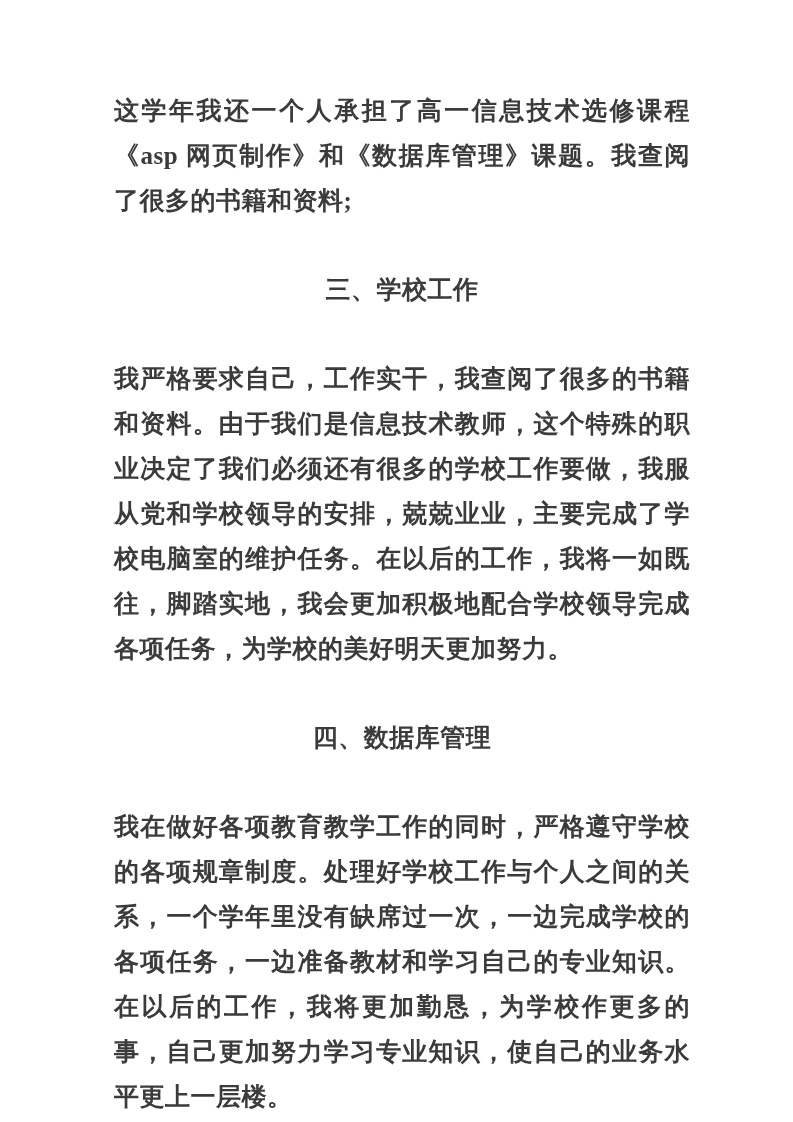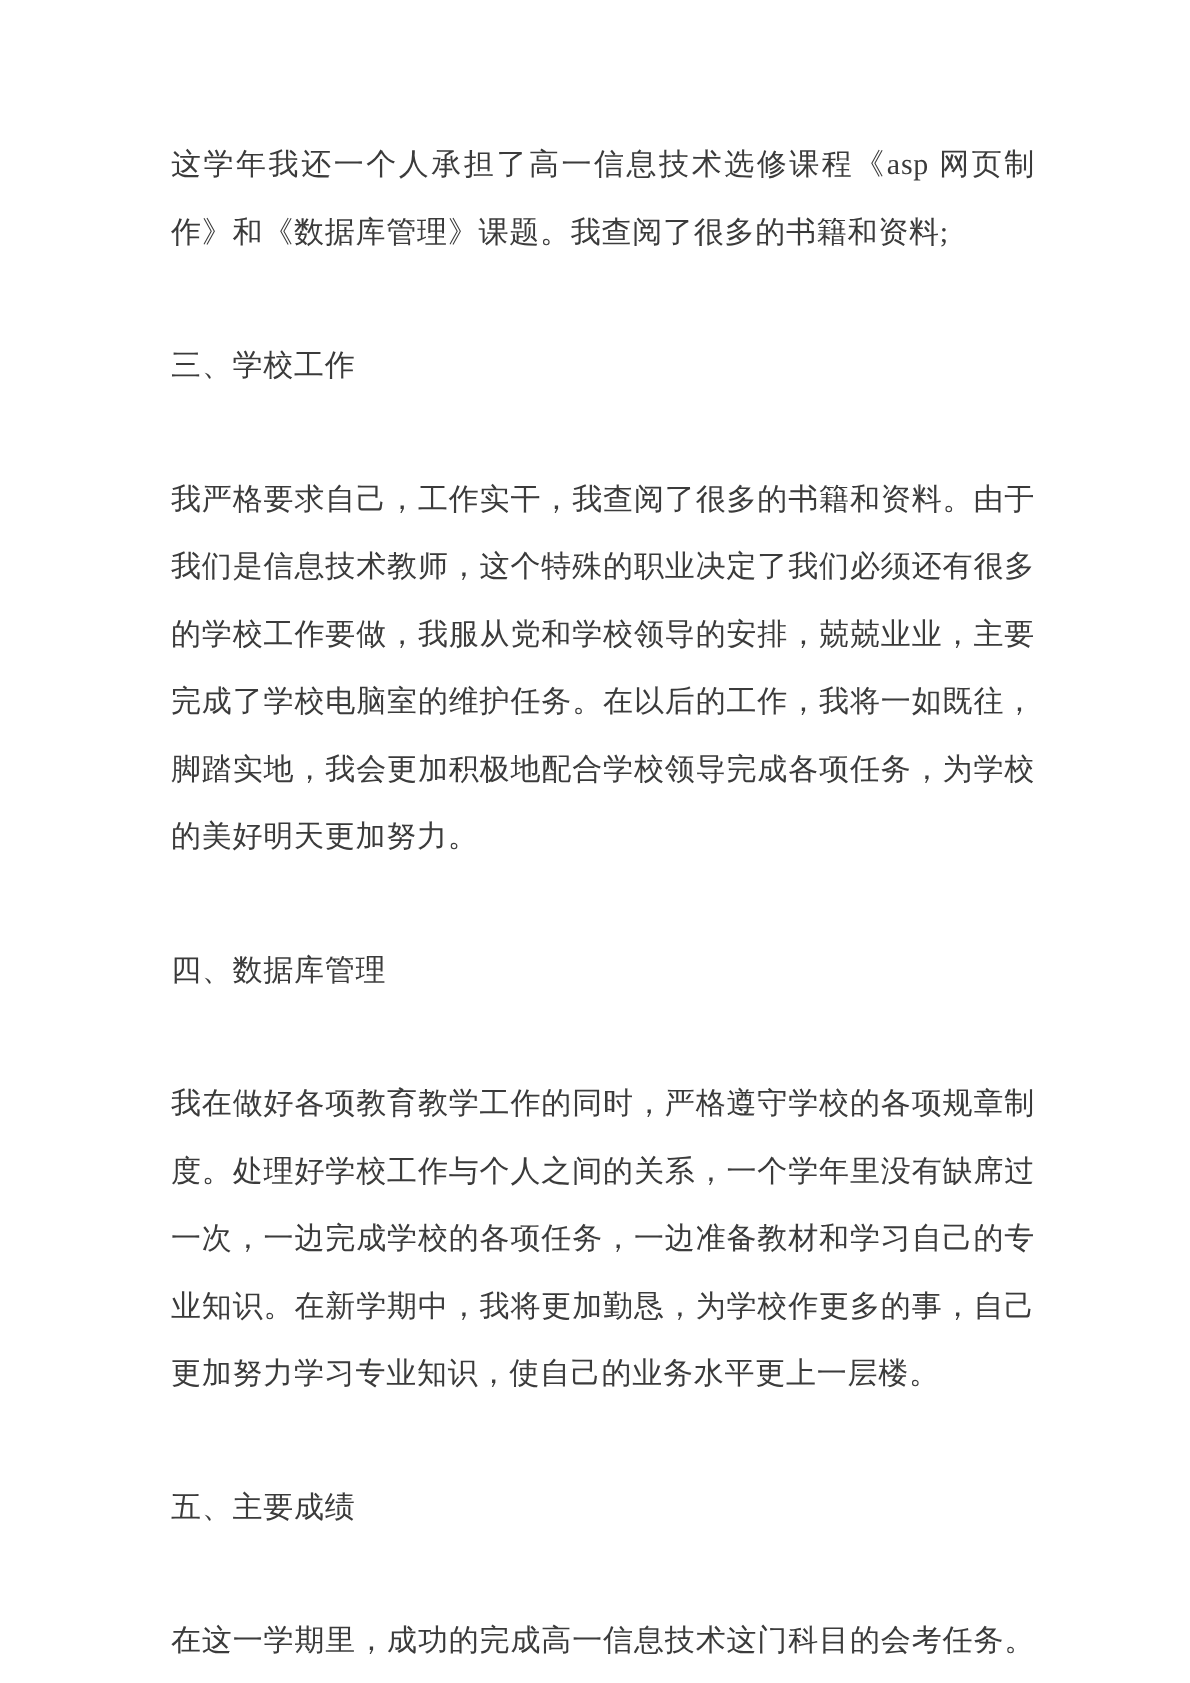--- a/index.html
+++ b/index.html
@@ -18,42 +18,42 @@
     width: 793px;
     height: 1122px;
     padding: 88px 103px 40px 114px;
     background: #ffffff;
   }
   .doc-body {
     color: #3b3b3b;
   }
   .doc-block {
     margin: 0 0 44px 0;
-    font-size: 20px;
+    font-size: 25px;
     line-height: 45px;
-    font-weight: normal;
+    font-weight: bold;
     letter-spacing: 0.5px;
   }
   p.doc-block {
     text-align: justify;
     text-justify: inter-ideograph;
   }
   h2.doc-block {
-    text-align: left;
+    text-align: center;
   }
   .doc-block:last-child {
     margin-bottom: 0;
   }
 </style>
 </head>
 <body>
 
 <div class="doc-page">
   <main class="doc-body">
       <p class="doc-block">这学年我还一个人承担了高一信息技术选修课程《asp 网页制作》和《数据库管理》课题。我查阅了很多的书籍和资料;</p>
       <h2 class="doc-block">三、学校工作</h2>
       <p class="doc-block">我严格要求自己，工作实干，我查阅了很多的书籍和资料。由于我们是信息技术教师，这个特殊的职业决定了我们必须还有很多的学校工作要做，我服从党和学校领导的安排，兢兢业业，主要完成了学校电脑室的维护任务。在以后的工作，我将一如既往，脚踏实地，我会更加积极地配合学校领导完成各项任务，为学校的美好明天更加努力。</p>
       <h2 class="doc-block">四、数据库管理</h2>
-      <p class="doc-block">我在做好各项教育教学工作的同时，严格遵守学校的各项规章制度。处理好学校工作与个人之间的关系，一个学年里没有缺席过一次，一边完成学校的各项任务，一边准备教材和学习自己的专业知识。在新学期中，我将更加勤恳，为学校作更多的事，自己更加努力学习专业知识，使自己的业务水平更上一层楼。</p>
+      <p class="doc-block">我在做好各项教育教学工作的同时，严格遵守学校的各项规章制度。处理好学校工作与个人之间的关系，一个学年里没有缺席过一次，一边完成学校的各项任务，一边准备教材和学习自己的专业知识。在以后的工作，我将更加勤恳，为学校作更多的事，自己更加努力学习专业知识，使自己的业务水平更上一层楼。</p>
       <h2 class="doc-block">五、主要成绩</h2>
       <p class="doc-block">在这一学期里，成功的完成高一信息技术这门科目的会考任务。相信</p>
     </main>
 </div>
 
 </body></html>

